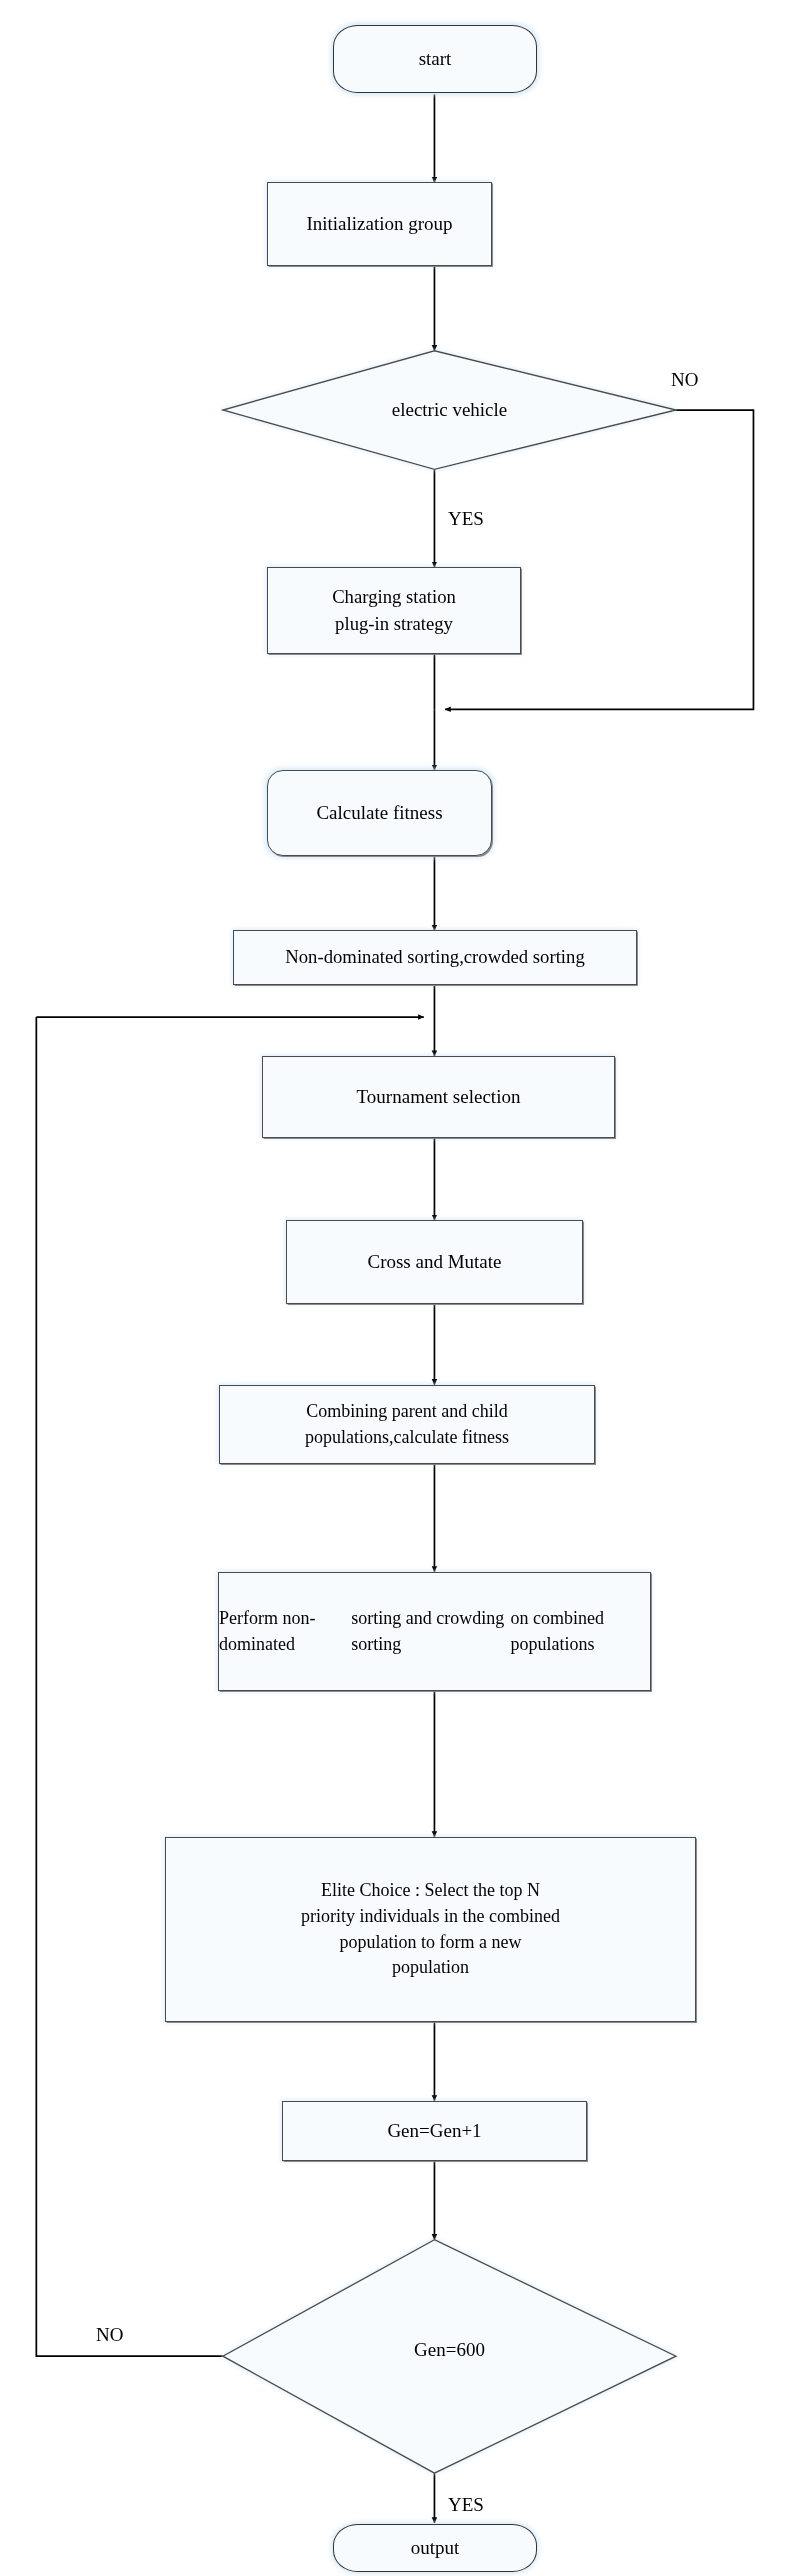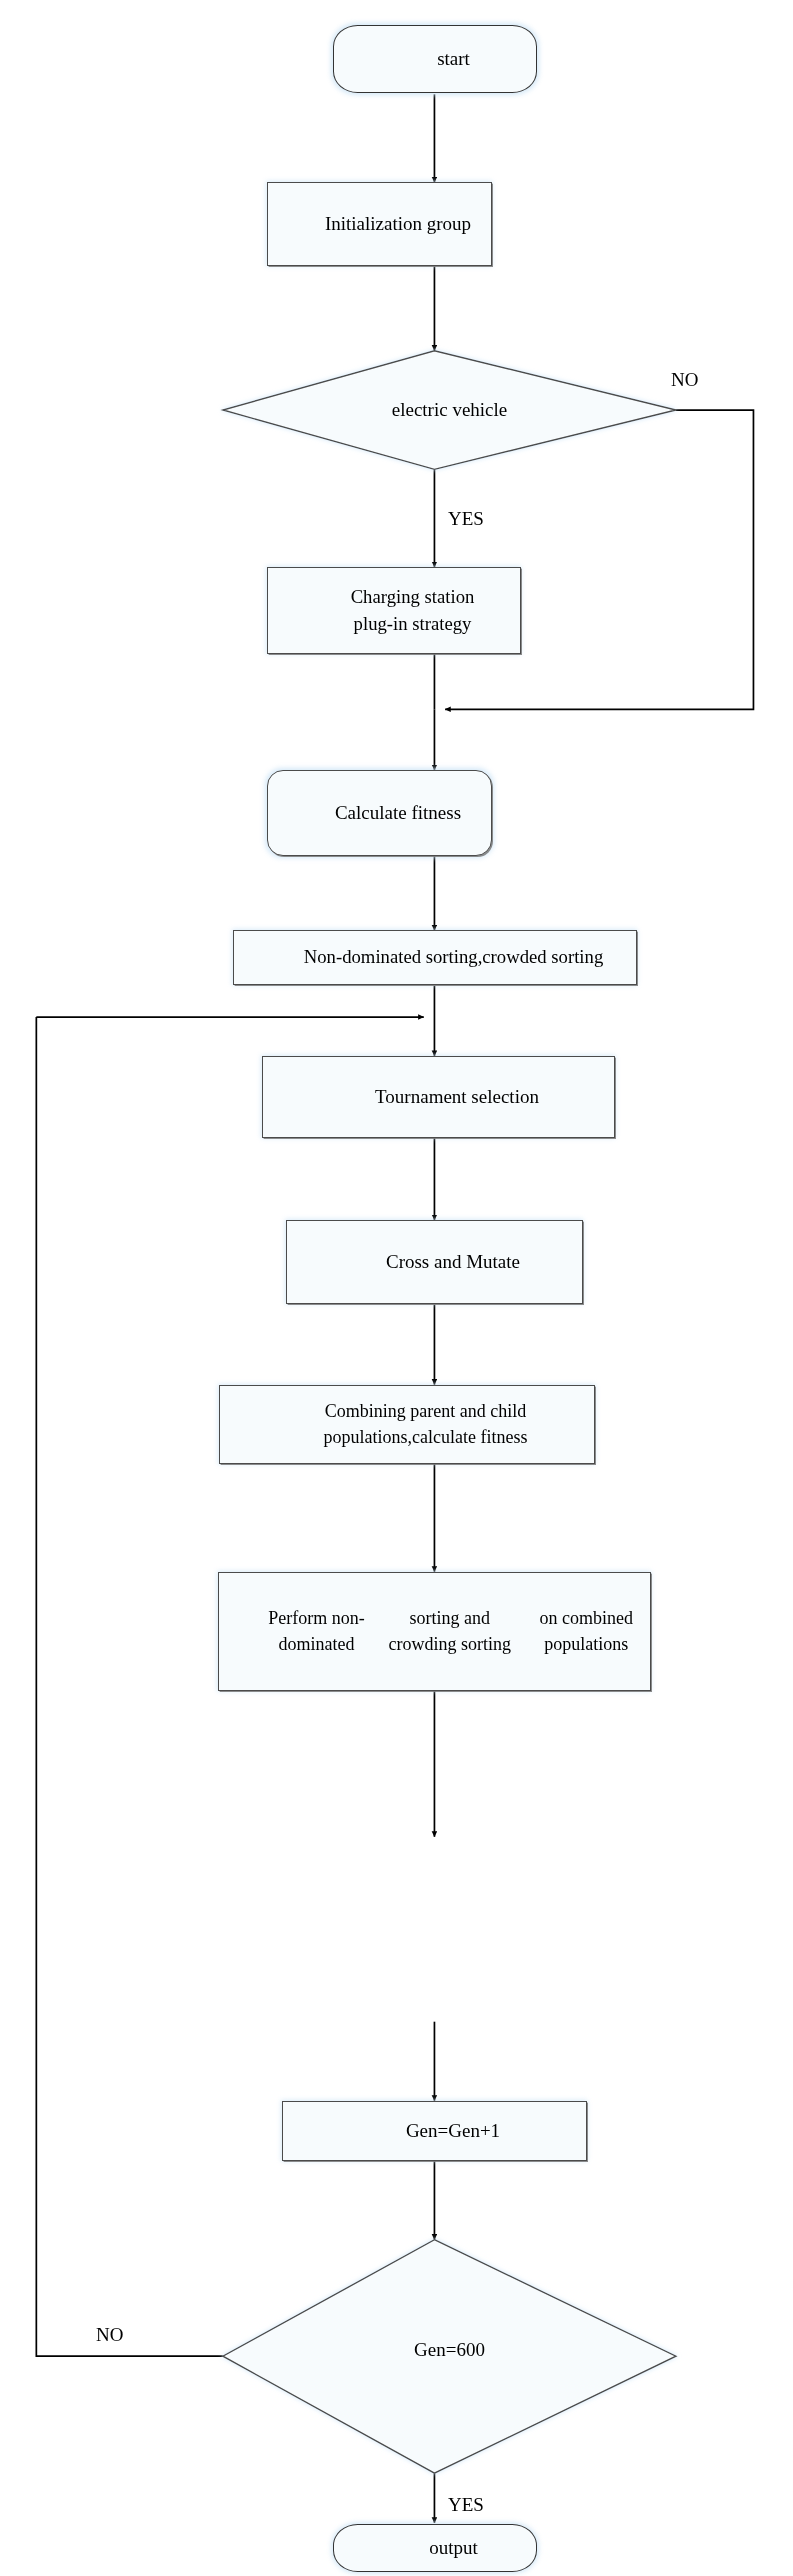--- a/index.html
+++ b/index.html
@@ -3,22 +3,22 @@
 <meta charset="utf-8">
 <title>NSGA-II Flowchart</title>
 <style>
   html,body{margin:0;padding:0;background:#ffffff;}
   body{width:793px;height:2576px;position:relative;
        font-family:"Liberation Serif","DejaVu Serif",serif;color:#000;}
   #canvas{position:absolute;left:0;top:0;width:793px;height:2576px;overflow:hidden;}
   svg#wires{position:absolute;left:0;top:0;width:793px;height:2576px;}
 
   .node{position:absolute;box-sizing:border-box;display:flex;align-items:center;
-        justify-content:center;text-align:center;background:#f7fbfd;
-        line-height:1.42;color:#000;padding-left:37px;}
+        justify-content:center;text-align:left;background:#f7fbfd;
+        line-height:1.42;color:#000;}
   .proc{border:0.9px solid #4b4b4b;
         box-shadow:1.3px 1.3px 0 -0.3px rgba(120,120,120,.85),
                    0 0 4.8px 1.1px rgba(200,226,245,.75);}
   .term{border:1px solid #333;border-radius:24.6px/21.4px;
         box-shadow:0 0 5.3px 1.6px rgba(205,228,246,.85);}
   .dec-wrap{position:absolute;}
   .dec-wrap .dectext{position:absolute;left:0;top:0;width:100%;height:100%;
         display:flex;align-items:center;justify-content:center;text-align:center;}
   .edge-label{position:absolute;white-space:nowrap;}
   .t36{font-size:19px;}
@@ -127,20 +127,26 @@
     <span>Combining parent and child</span>
     <span>populations,calculate fitness</span>
   </div>
 
   <div class="node proc t34" style="left:218px;top:1572px;width:433px;height:119px;flex-direction:row;">
     <span>Perform non-dominated</span>
     <span>sorting and crowding sorting</span>
     <span>on combined populations</span>
   </div>
 
+  <div class="node proc t34" style="left:165px;top:1837px;width:531px;height:185px;flex-direction:column;">
+    <span>Elite Choice : Select the top N</span>
+    <span>priority individuals in the combined</span>
+    <span>population to form a new</span>
+    <span>population</span>
+  </div>
 
   <div class="node proc t36" style="left:282px;top:2101px;width:305px;height:60px;">
     <span>Gen=Gen+1</span>
   </div>
 
   <div class="dec-wrap" style="left:223px;top:2240px;width:453px;height:234px;">
     <div class="dectext t36" style="align-items:flex-start;padding-top:99px;">Gen=600</div>
   </div>
 
   <div class="node term t36" style="left:333px;top:2524px;width:204px;height:48px;">

